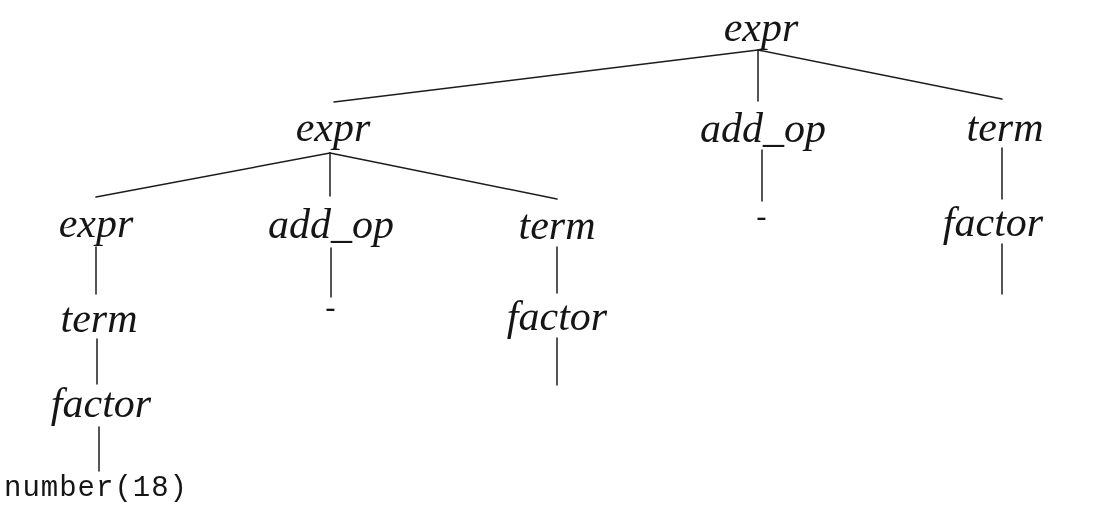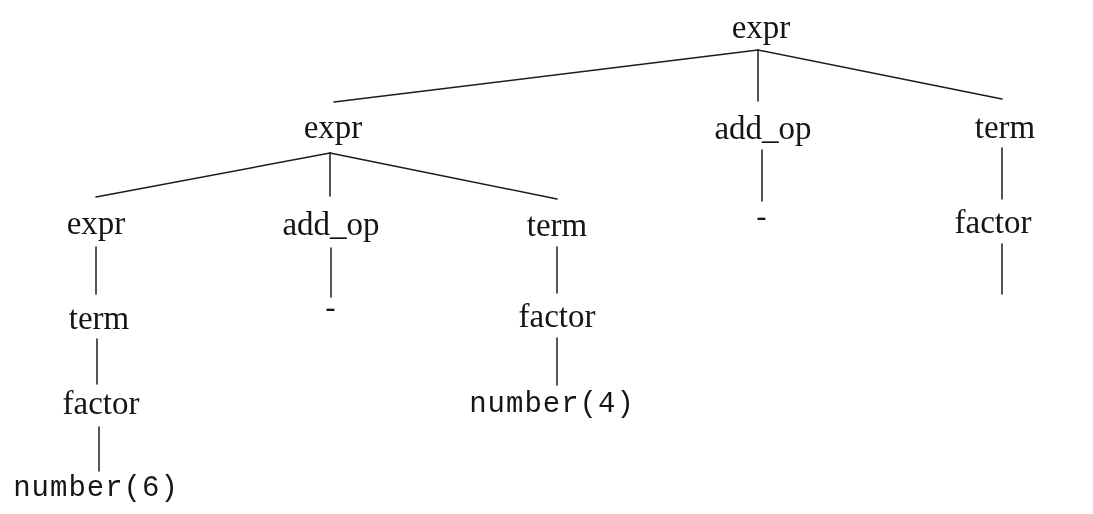--- a/index.html
+++ b/index.html
@@ -28,21 +28,22 @@
   }
   .node {
     position: absolute;
     transform: translate(-50%, -50%);
     white-space: nowrap;
     color: #151515;
     line-height: 1;
   }
   .nt {
     font-family: "Liberation Serif", "DejaVu Serif", serif;
-    font-size: 33px;
+    font-style: italic;
+    font-size: 42px;
   }
   .term {
     font-family: "Liberation Mono", "DejaVu Sans Mono", monospace;
     font-style: normal;
     font-size: 29px;
     letter-spacing: 1px;
   }
 </style>
 </head>
 <body>
@@ -84,17 +85,16 @@
   <div class="node nt" style="left:331px; top:224px;">add_op</div>
   <div class="node nt" style="left:557px; top:225px;">term</div>
   <div class="node term" style="left:762px; top:219px;">-</div>
   <div class="node nt" style="left:993px; top:222px;">factor</div>
 
   <div class="node nt" style="left:99px; top:318px;">term</div>
   <div class="node term" style="left:331px; top:310px;">-</div>
   <div class="node nt" style="left:557px; top:316px;">factor</div>
 
   <div class="node nt" style="left:101px; top:403px;">factor</div>
-  <div class="node term" style="left:552px; top:404px;">number(4)</div>
 
-  <div class="node term" style="left:96px; top:488px;">number(6)</div>
+  <div class="node term" style="left:96px; top:488px;">number(18)</div>
 
 </div>
 
 </body></html>

